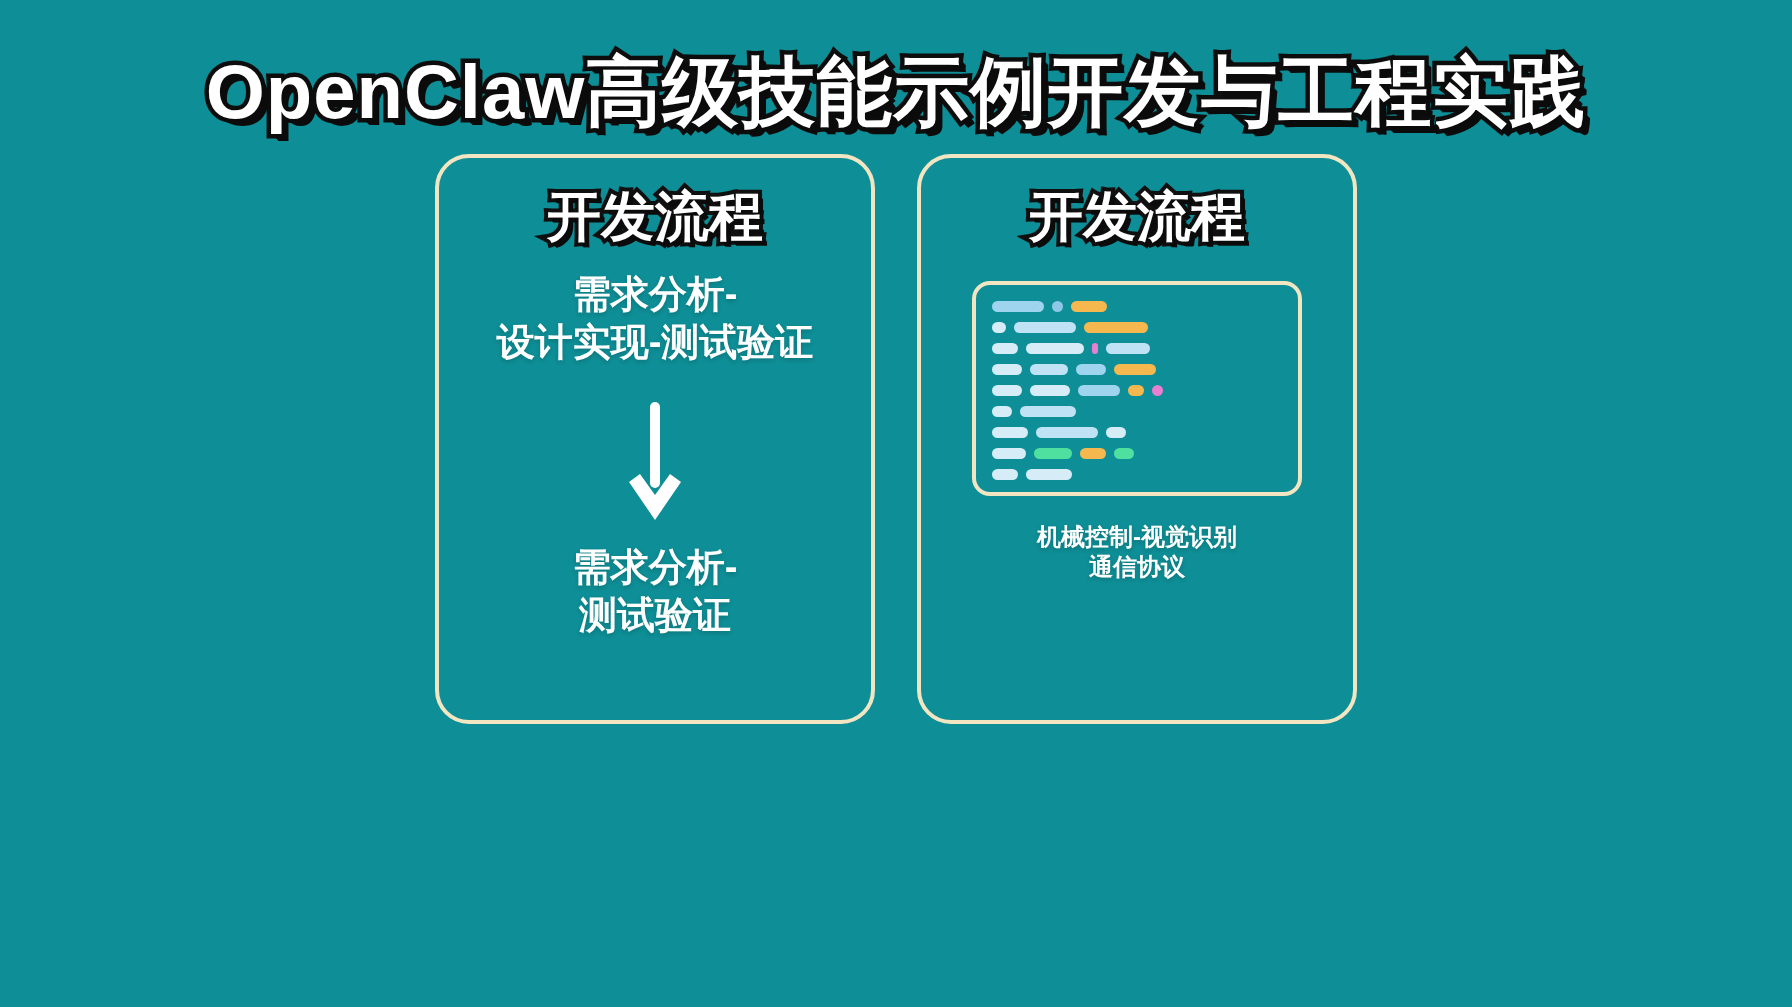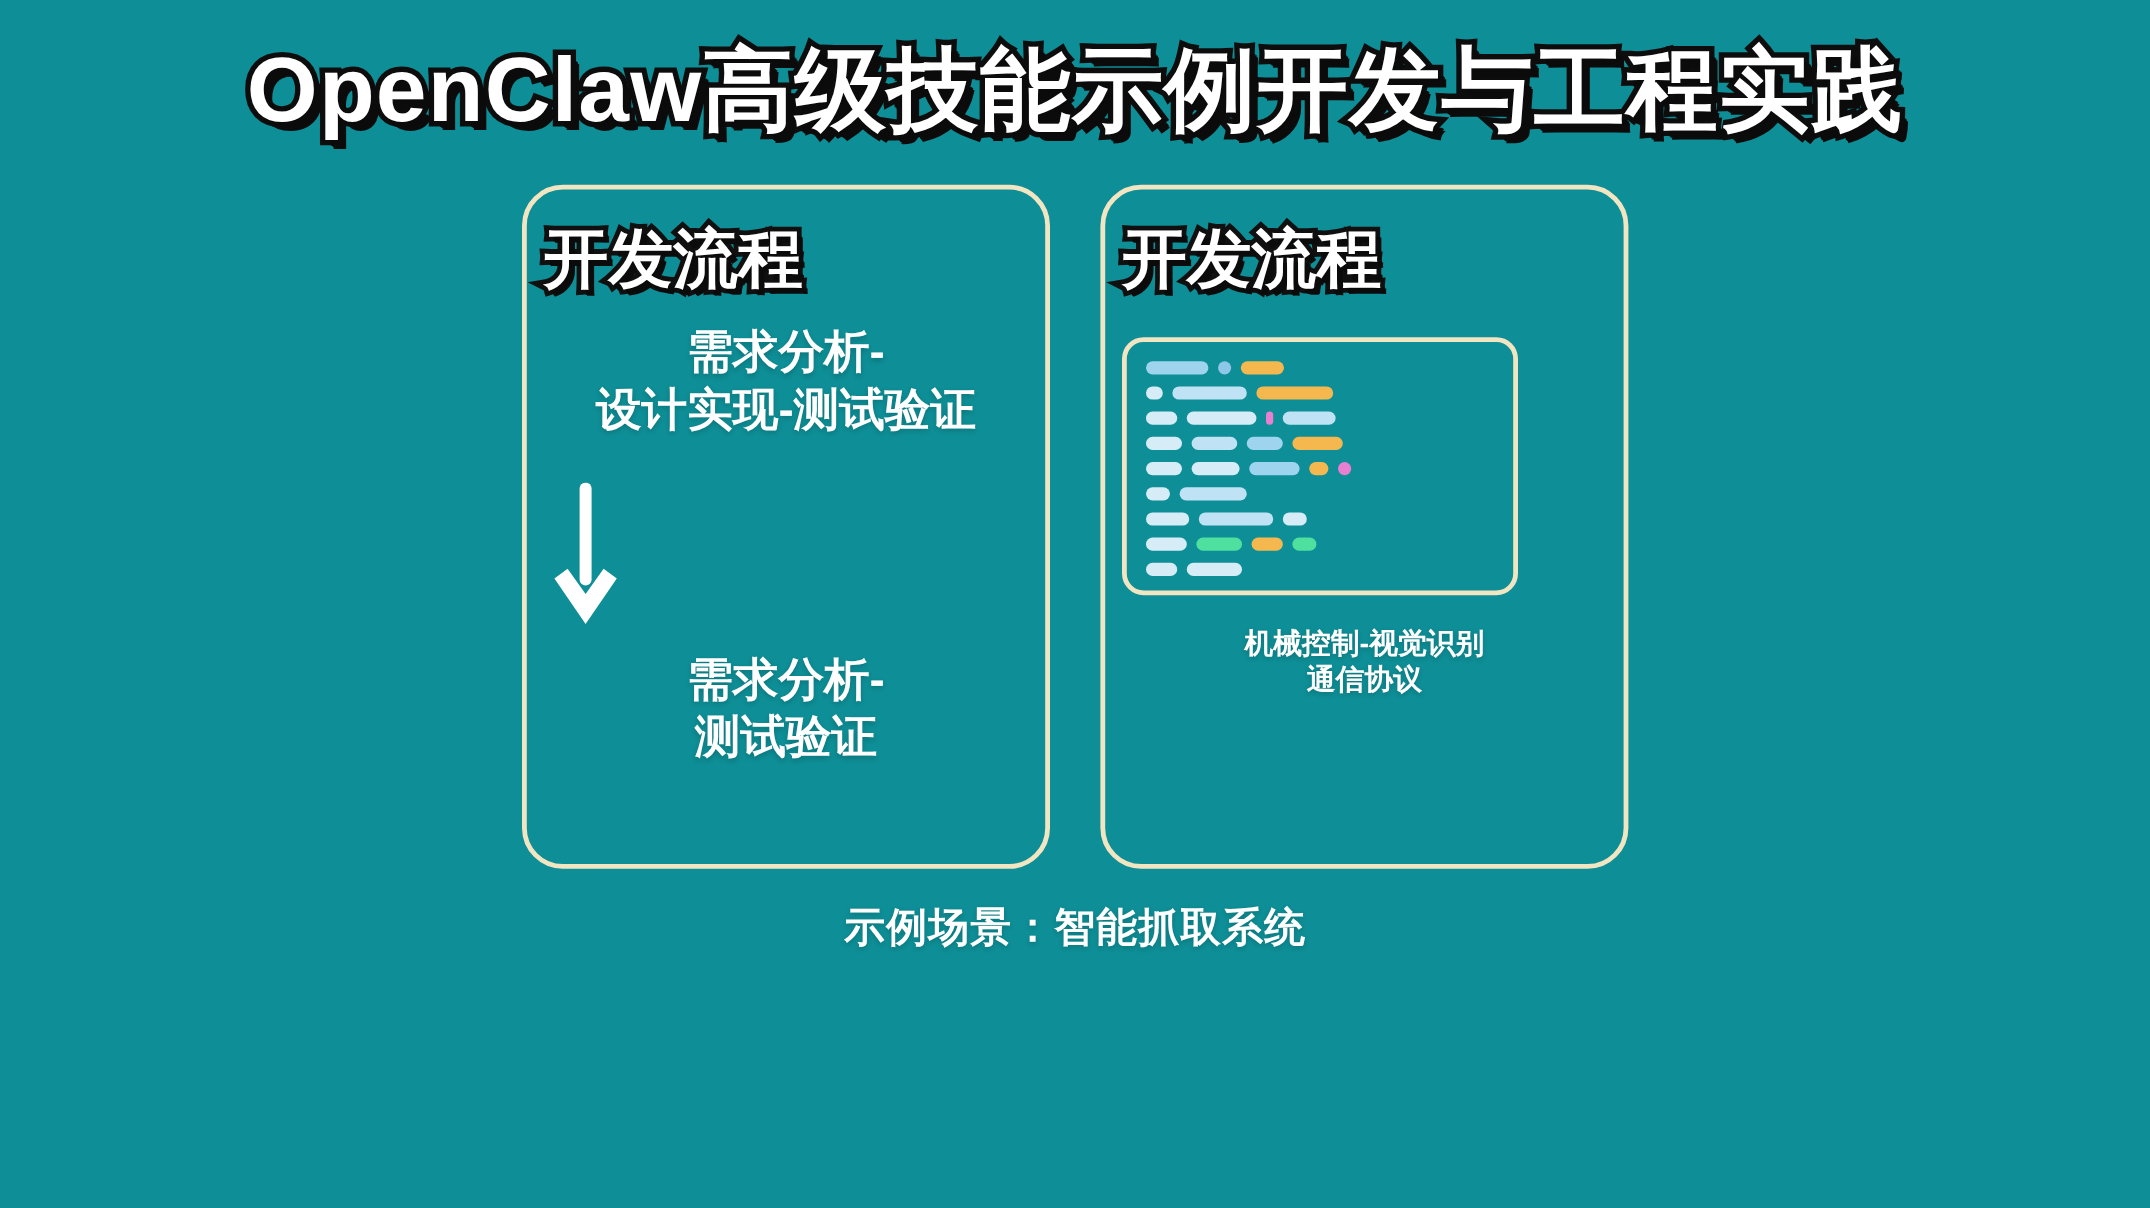--- a/index.html
+++ b/index.html
@@ -20,21 +20,21 @@
     background: #0e8e96;
     display: flex;
     flex-direction: column;
     align-items: center;
   }
   
   .title-wrap {
     margin-top: 38px;
     height: 92px;
     display: flex;
-    align-items: flex-start;
+    align-items: flex-end;
     justify-content: center;
   }
   .main-title {
     font-size: 76px;
     font-weight: bold;
     color: #ffffff;
     letter-spacing: 1px;
     line-height: 1;
     white-space: nowrap;
     -webkit-text-stroke: 9px #0d0d0d;
@@ -54,20 +54,21 @@
     align-items: stretch;
   }
   .card {
     width: 440px;
     height: 570px;
     border: 4px solid #f2e6c2;
     border-radius: 34px;
     box-sizing: border-box;
     display: flex;
     flex-direction: column;
+    align-items: center;
     padding: 24px 14px 18px 14px;
     position: relative;
   }
   .card-title {
     font-size: 54px;
     font-weight: bold;
     color: #ffffff;
     line-height: 1.05;
     -webkit-text-stroke: 8px #101010;
     paint-order: stroke fill;
@@ -224,15 +225,14 @@
             <span class="tok" style="width: 26px; background: rgb(214, 236, 247);"></span>
             <span class="tok" style="width: 46px; background: rgb(214, 236, 247);"></span>
           </div>
         </div>
       <div class="card-body small card3-caption">机械控制-视觉识别
 通信协议</div>
     </div>
 
   </div>
 
-  <div class="footer">示例场景：智能抓取系统</div>
 
 </div>
 
 </body></html>

